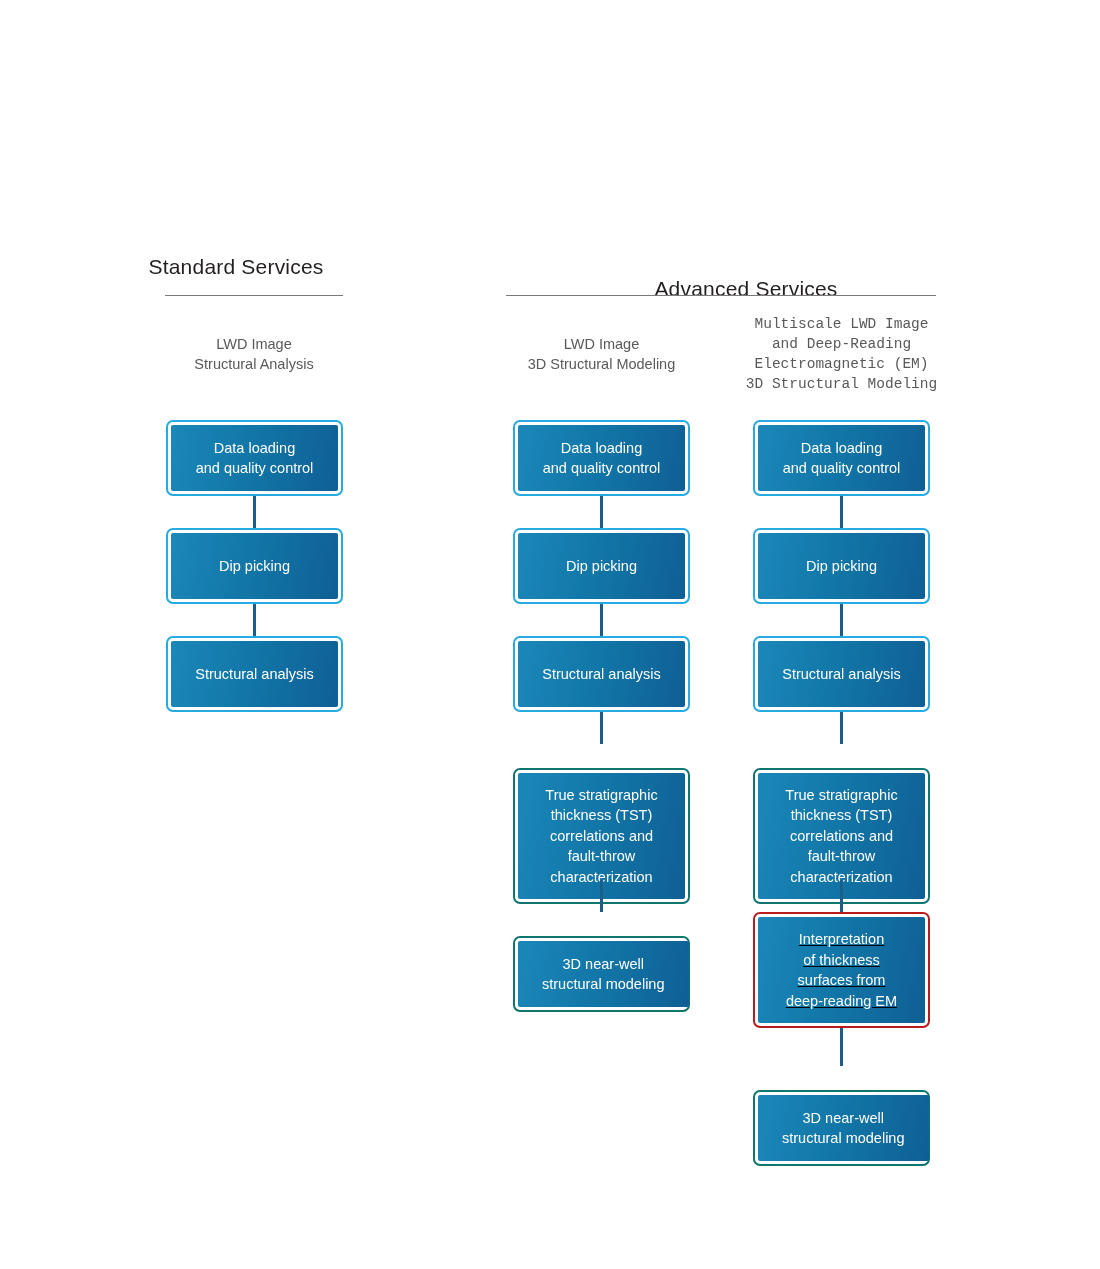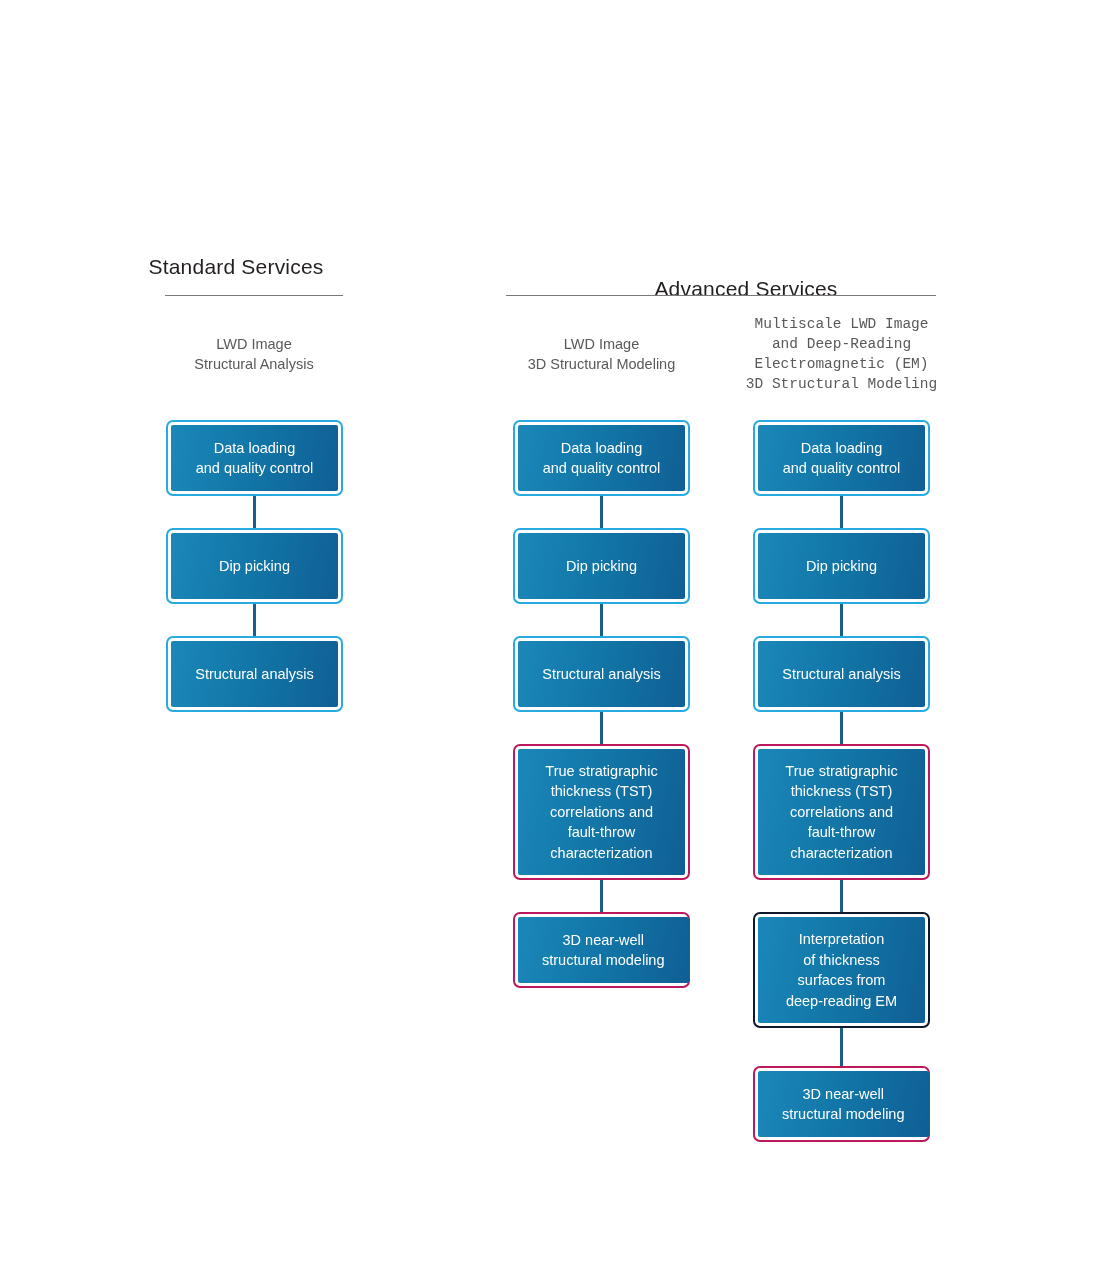--- a/index.html
+++ b/index.html
@@ -43,22 +43,22 @@
   
   .flow-box {
     position: absolute;
     box-sizing: border-box;
     border-radius: 7px;
     padding: 3px;
     background: #ffffff;
     display: flex;
   }
   .flow-box.cyan  { border: 2px solid #27a9e1; }
-  .flow-box.green { border: 2px solid #be185d; }
-  .flow-box.orange{ border: 2px solid #0f172a; }
+  .flow-box.green { border: 2px solid #0f766e; margin-top: 24px; }
+  .flow-box.orange{ border: 2px solid #b91c1c; text-decoration: underline; }
 
   .flow-inner {
     flex: 1;
     border-radius: 2px;
     background: linear-gradient(100deg, #1b87b9 0%, #1277a8 45%, #0f5f94 100%);
     display: flex;
     align-items: center;
     justify-content: center;
     text-align: center;
     color: #ffffff;

